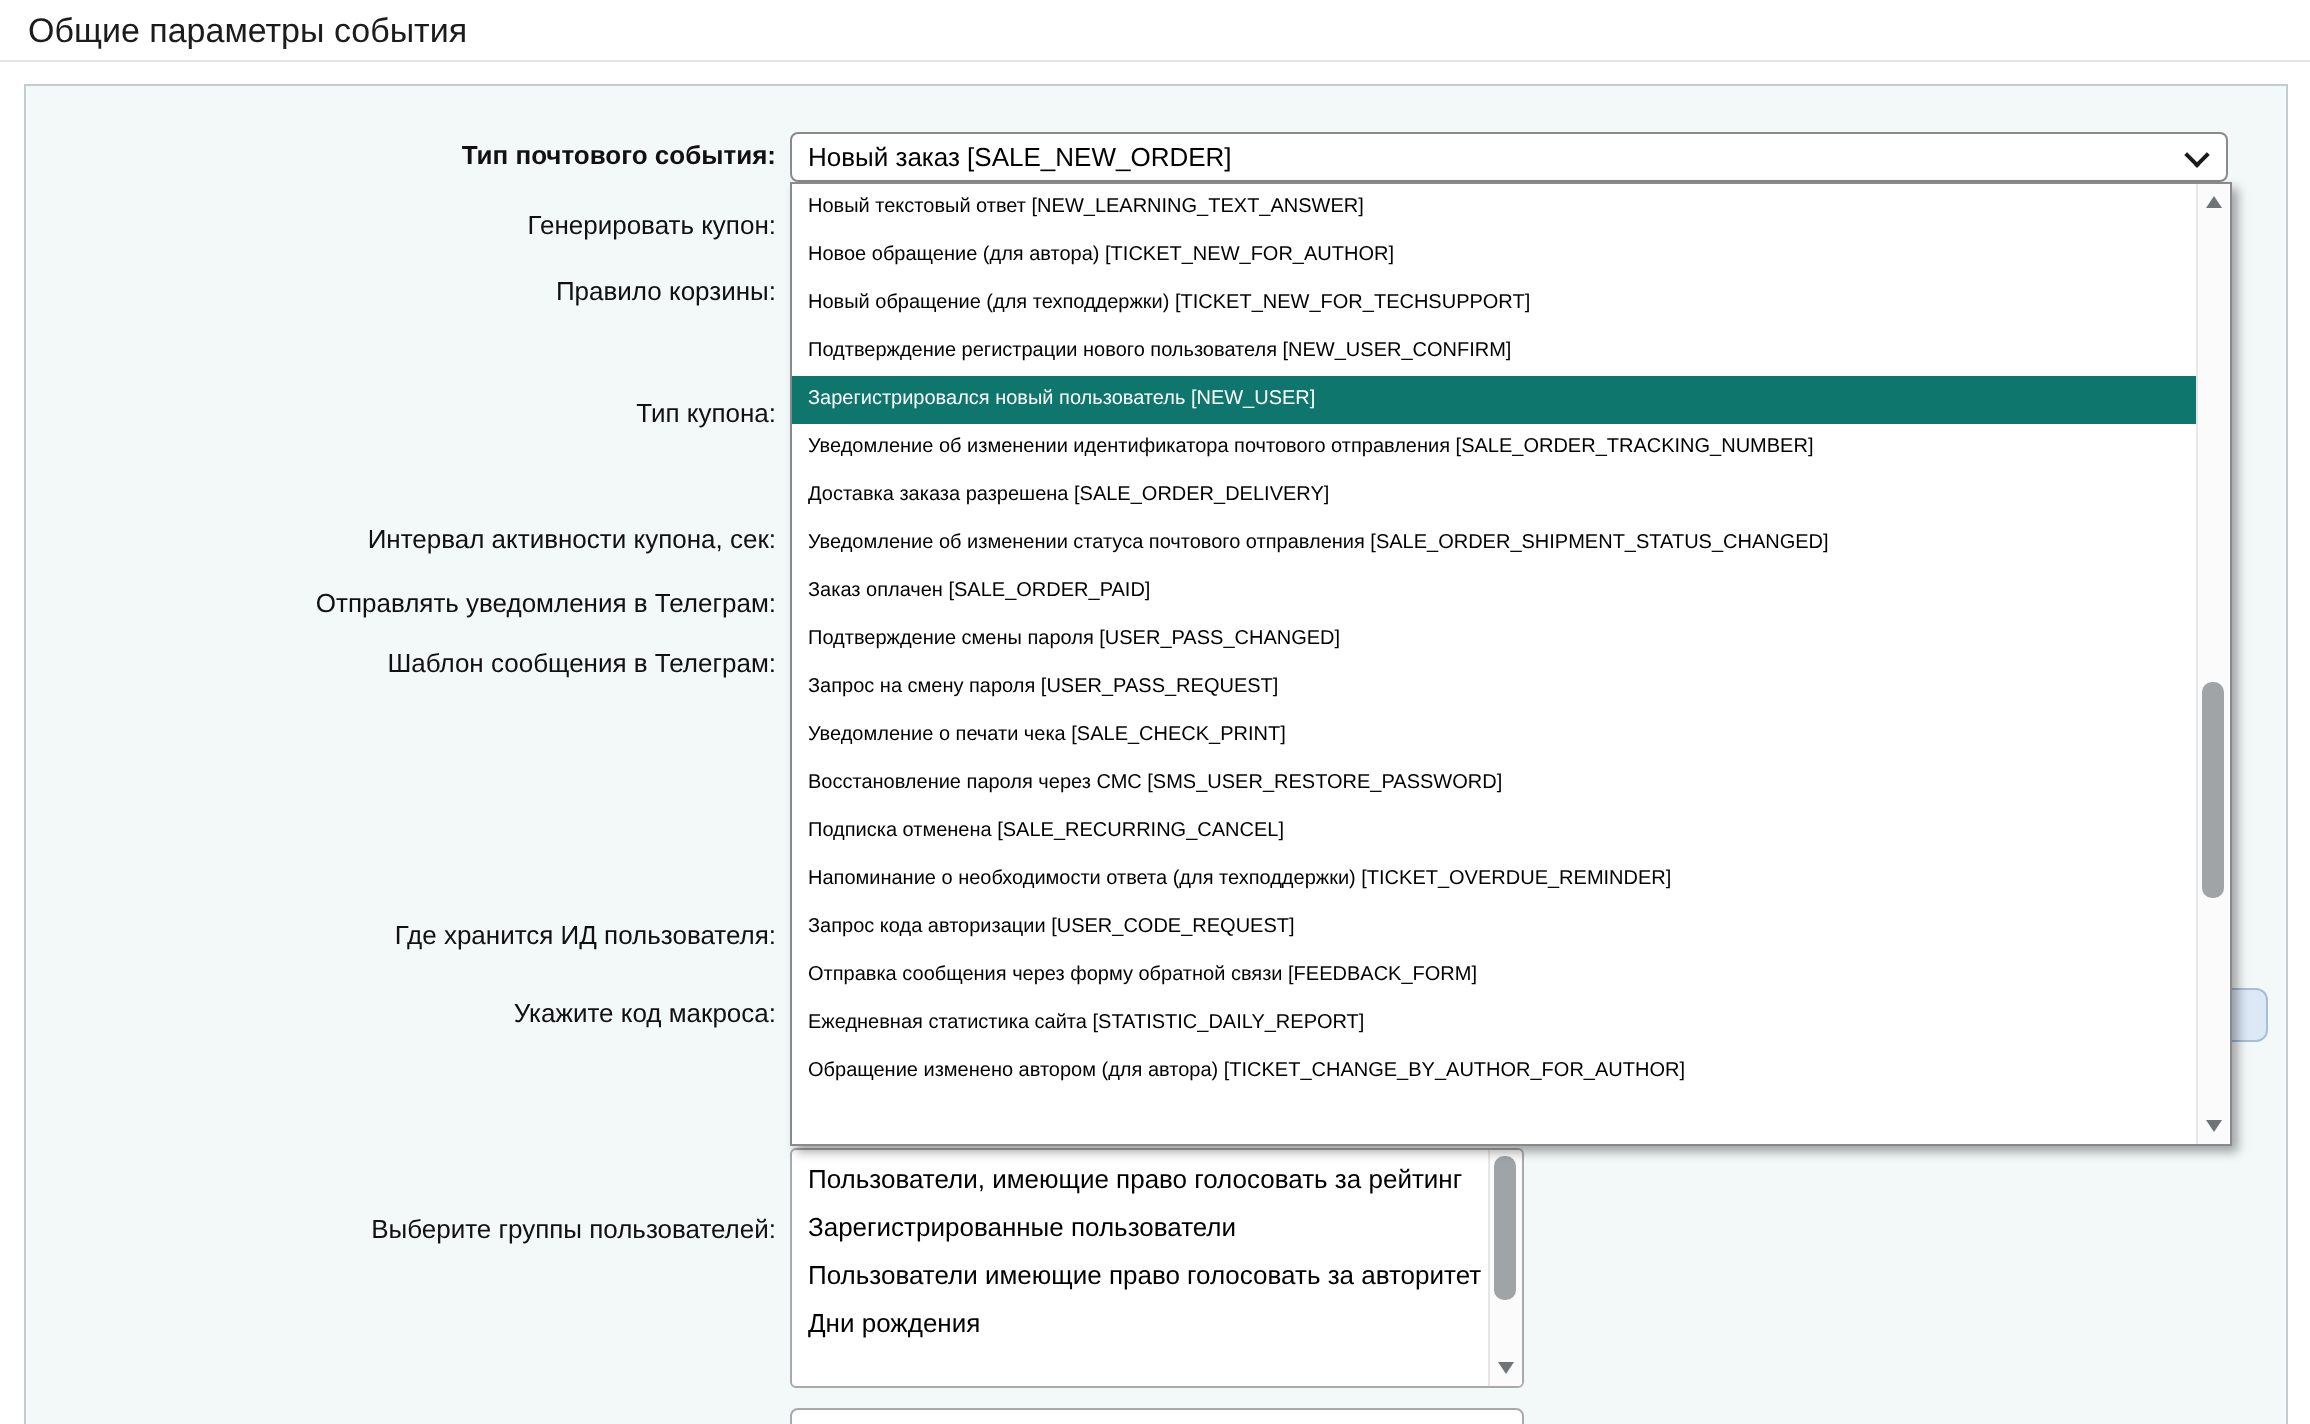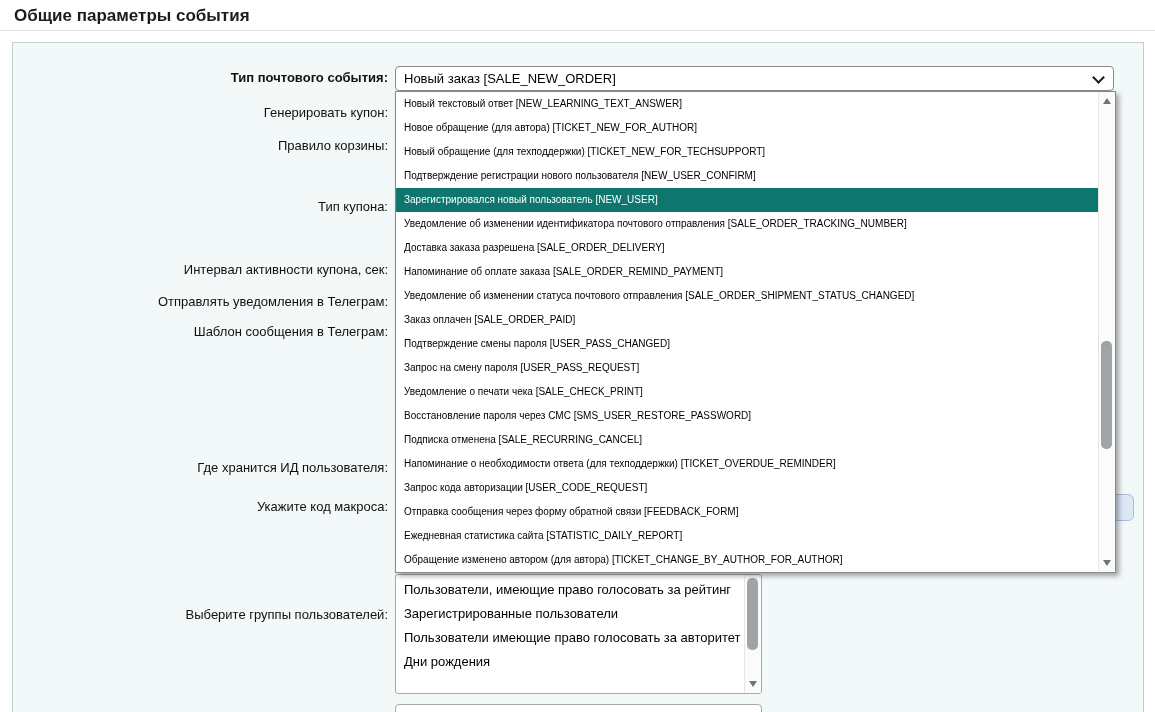--- a/index.html
+++ b/index.html
@@ -4,21 +4,21 @@
 <style>
   html,body{margin:0;padding:0;}
   body{
     width:1155px;height:712px;position:relative;overflow:hidden;
     background:#ffffff;
     font-family:"Liberation Sans",sans-serif;
     color:#000;
   }
   .page-title{
     position:absolute;left:14px;top:6px;
-    font-size:17px;font-weight:bold;color:#1c1c1c;
+    font-size:17px;font-weight:normal;color:#1c1c1c;
     white-space:nowrap;
   }
   .title-sep{
     position:absolute;left:0;top:30px;width:1155px;height:1px;
     background:#e4e4e4;
   }
   .panel{
     position:absolute;left:12px;top:42px;width:1132px;height:800px;
     background:#f3f8f9;border:1px solid #c3ccd0;box-sizing:border-box;
   }
@@ -145,21 +145,20 @@
 <div class="dropdown">
   <div class="options">
 
   <div class="opt">Новый текстовый ответ [NEW_LEARNING_TEXT_ANSWER]</div>
       <div class="opt">Новое обращение (для автора) [TICKET_NEW_FOR_AUTHOR]</div>
       <div class="opt">Новый обращение (для техподдержки) [TICKET_NEW_FOR_TECHSUPPORT]</div>
       <div class="opt">Подтверждение регистрации нового пользователя [NEW_USER_CONFIRM]</div>
       <div class="opt selected">Зарегистрировался новый пользователь [NEW_USER]</div>
       <div class="opt">Уведомление об изменении идентификатора почтового отправления [SALE_ORDER_TRACKING_NUMBER]</div>
       <div class="opt">Доставка заказа разрешена [SALE_ORDER_DELIVERY]</div>
-      <div class="opt">Напоминание об оплате заказа [SALE_ORDER_REMIND_PAYMENT]</div>
       <div class="opt">Уведомление об изменении статуса почтового отправления [SALE_ORDER_SHIPMENT_STATUS_CHANGED]</div>
       <div class="opt">Заказ оплачен [SALE_ORDER_PAID]</div>
       <div class="opt">Подтверждение смены пароля [USER_PASS_CHANGED]</div>
       <div class="opt">Запрос на смену пароля [USER_PASS_REQUEST]</div>
       <div class="opt">Уведомление о печати чека [SALE_CHECK_PRINT]</div>
       <div class="opt">Восстановление пароля через СМС [SMS_USER_RESTORE_PASSWORD]</div>
       <div class="opt">Подписка отменена [SALE_RECURRING_CANCEL]</div>
       <div class="opt">Напоминание о необходимости ответа (для техподдержки) [TICKET_OVERDUE_REMINDER]</div>
       <div class="opt">Запрос кода авторизации [USER_CODE_REQUEST]</div>
       <div class="opt">Отправка сообщения через форму обратной связи [FEEDBACK_FORM]</div>

